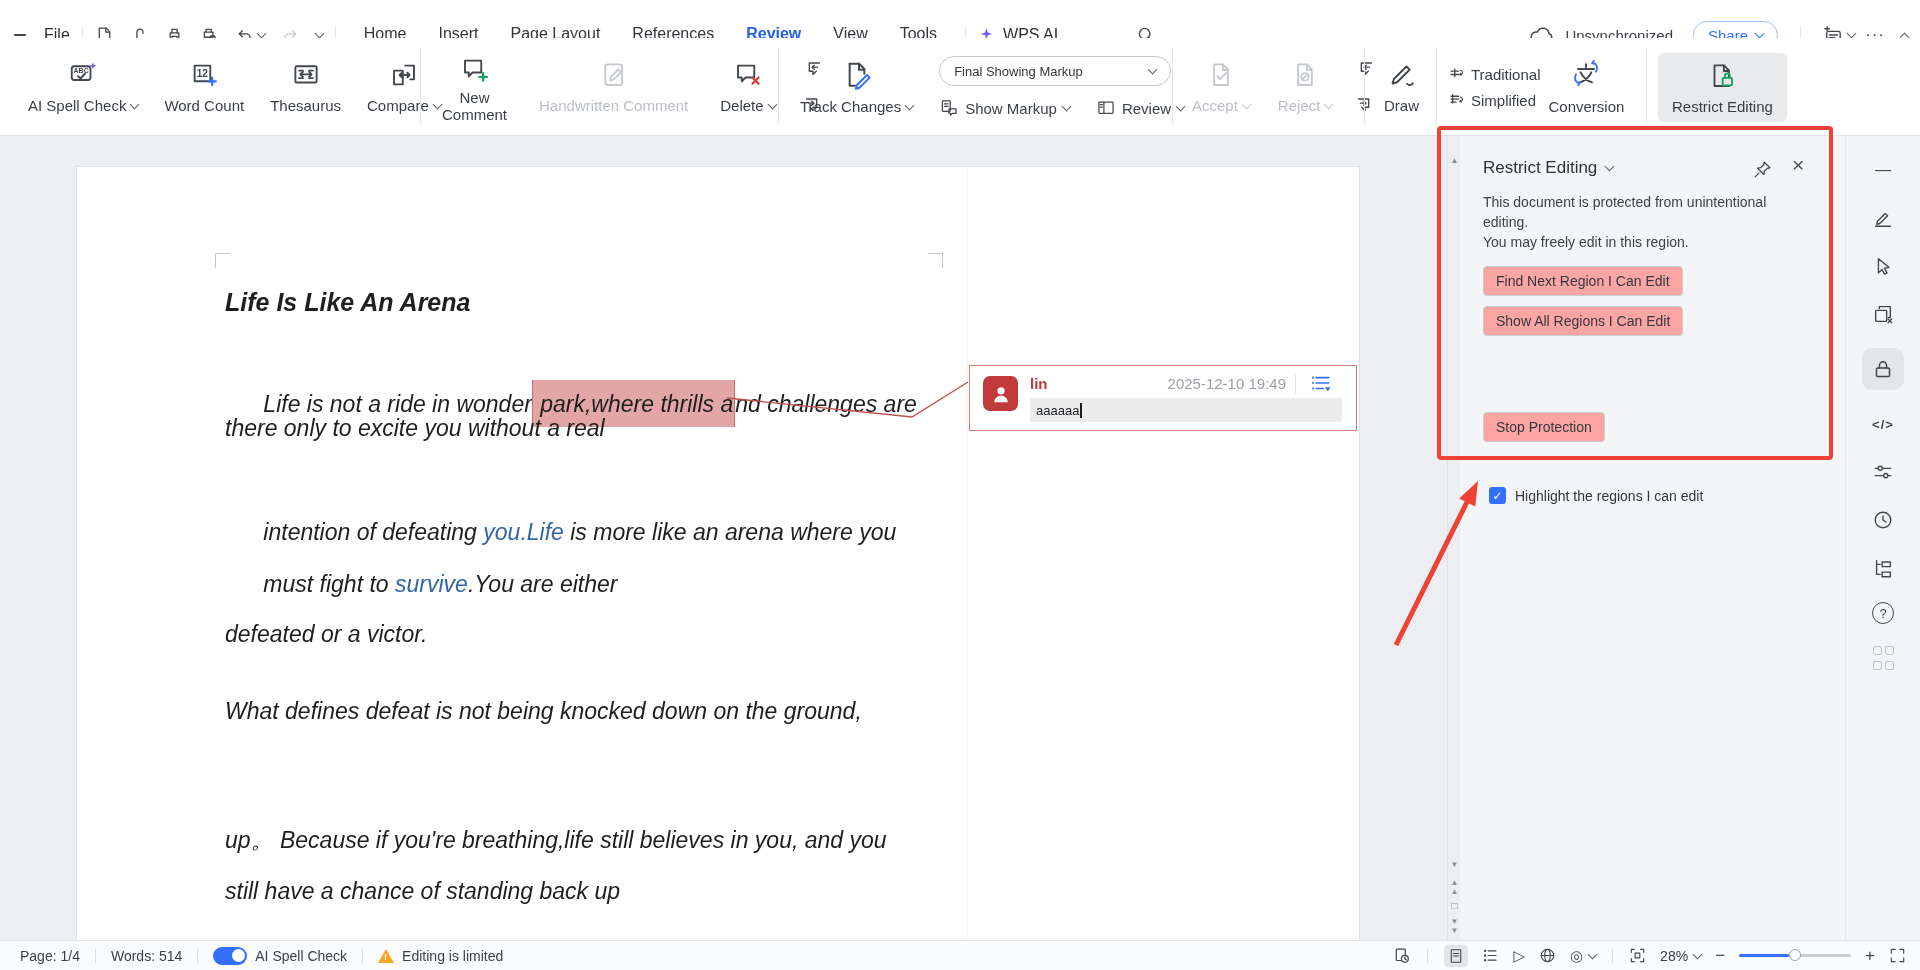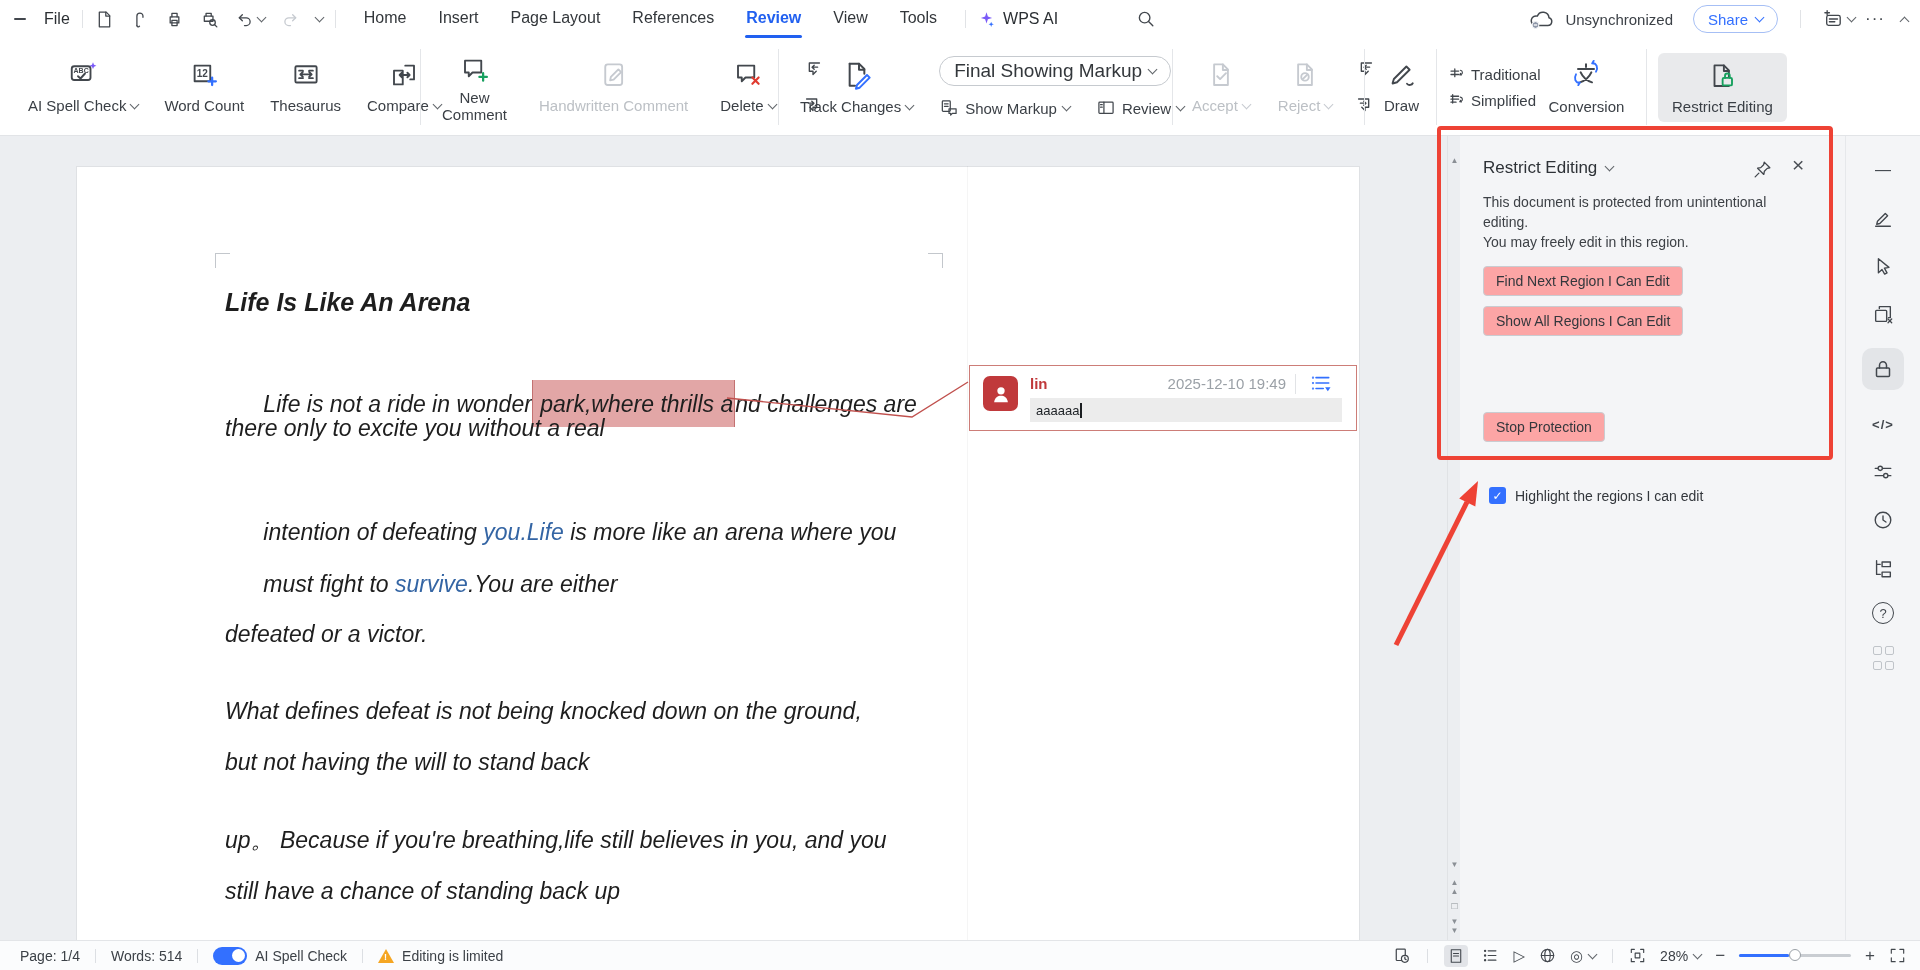--- a/index.html
+++ b/index.html
@@ -10,21 +10,21 @@
   
   .ico { display:inline-flex; align-items:center; justify-content:flex-end; }
   .svgi { fill:none; stroke:#42474d; stroke-width:1.5; stroke-linecap:round; stroke-linejoin:round; display:block; }
   .chev { width:7px; height:7px; border-right:1.6px solid #5f6469; border-bottom:1.6px solid #5f6469;
           transform:rotate(45deg); display:inline-block; margin-top:-3px; }
   .chev.up { transform:rotate(-135deg); margin-top:4px; }
   .chev.blue { border-color:#3370ff; }
   .vsep { width:1px; background:#e4e6e9; }
 
   
-  .titlebar { position:absolute; top:0; left:0; right:0; height:38px; display:flex; align-items:center;
+  .titlebar { position:absolute; top:16px; left:0; right:0; height:38px; display:flex; align-items:center;
               padding:0 12px; font-size:16px; background:#fff; }
   .tb-group { display:flex; align-items:center; gap:16px; }
   .hamb { width:16px; display:flex; flex-direction:column; gap:3.5px; }
   .hamb i { height:1.6px; background:#42474d; border-radius:1px; }
   .hamb i:nth-child(2){ width:12px; }
   .tb-sep { width:1px; height:18px; background:#e1e3e6; margin:0 12px; }
   .tab { padding:0 16px; height:38px; line-height:36px; position:relative; color:#33373b; }
   .tab.active { color:#2160f0; font-weight:700; }
   .tab.active::after { content:""; position:absolute; left:15px; right:15px; bottom:0; height:3px;
                        background:#2160f0; border-radius:2px; }
@@ -37,21 +37,21 @@
   .rg { position:absolute; top:0; height:98px; display:flex; align-items:center; gap:14px; }
   .ribbon .vsep { position:absolute; top:11px; height:76px; }
   .rbtn { display:flex; flex-direction:column; align-items:center; justify-content:center; gap:7px;
           padding:0 6px; font-size:15px; color:#3a3f45; }
   .lblrow { display:flex; align-items:center; gap:5px; white-space:nowrap; }
   .dis { color:#bcc0c5; }
   .dis .svgi, .svgi.dis { stroke:#c6cad0; }
   .dis .chev { border-color:#c6cad0; }
   .navstack { display:flex; flex-direction:column; gap:14px; }
   .dropdown { width:232px; height:30px; border:1px solid #c6cacf; border-radius:15px; background:#fff;
-              display:flex; align-items:center; justify-content:space-between; padding:0 14px; font-size:19px; color:#33373b; }
+              display:flex; align-items:center; justify-content:space-between; padding:0 14px; font-size:13px; color:#33373b; }
   .smallbtn { display:flex; align-items:center; gap:6px; font-size:15px; color:#3a3f45; white-space:nowrap; }
   .restrict-btn { background:#e9eaec; border-radius:6px; padding:8px 14px 7px; }
   .cjk-stack { display:flex; flex-direction:column; gap:9px; }
 
   
   .workspace { position:absolute; top:136px; left:0; width:1460px; height:804px; background:#eceef1; overflow:hidden; }
   .canvas { position:absolute; left:76px; top:30px; width:1284px; height:774px; background:#fff;
             border:1px solid #dfe1e4; border-bottom:none; }
   .page-edge { position:absolute; left:967px; top:30px; width:1px; height:774px; background:rgba(0,0,0,0.04); }
   .cmark { position:absolute; width:15px; height:15px; border-color:#c3c7cc; }
@@ -511,21 +511,20 @@
     </div>
     <div class="dline" style="left:225px; top:279px">there only to excite you without a real</div>
     <div class="dline" style="left:225px; top:408px">
       <span>must fight to </span><span class="blueword">survive</span><span>.You are either</span>
     </div>
     <div class="dline" style="left:225px; top:356px">
       <span>intention of defeating </span><span class="blueword">you.Life</span><span> is more like an arena where you</span>
     </div>
     <div class="dline" style="left:225px; top:485px">defeated or a victor.</div>
     <div class="dline" style="left:225px; top:562px">What defines defeat is not being knocked down on the ground,</div>
-    <div class="dline" style="left:225px; top:613px">but not having the will to stand back</div>
     <div class="dline" style="left:225px; top:689px">up。 Because if you're breathing,life still believes in you, and you</div>
     <div class="dline" style="left:225px; top:742px">still have a chance of standing back up</div>
 
     <svg class="connector" width="1000" height="320">
       <polyline points="727,262 912,281 968,246" fill="none" stroke="#c0504d" stroke-width="1.4"></polyline>
     </svg>
 
     <div class="comment-card">
       <span class="avatar">
         <svg width="22" height="22" viewBox="0 0 24 24">

